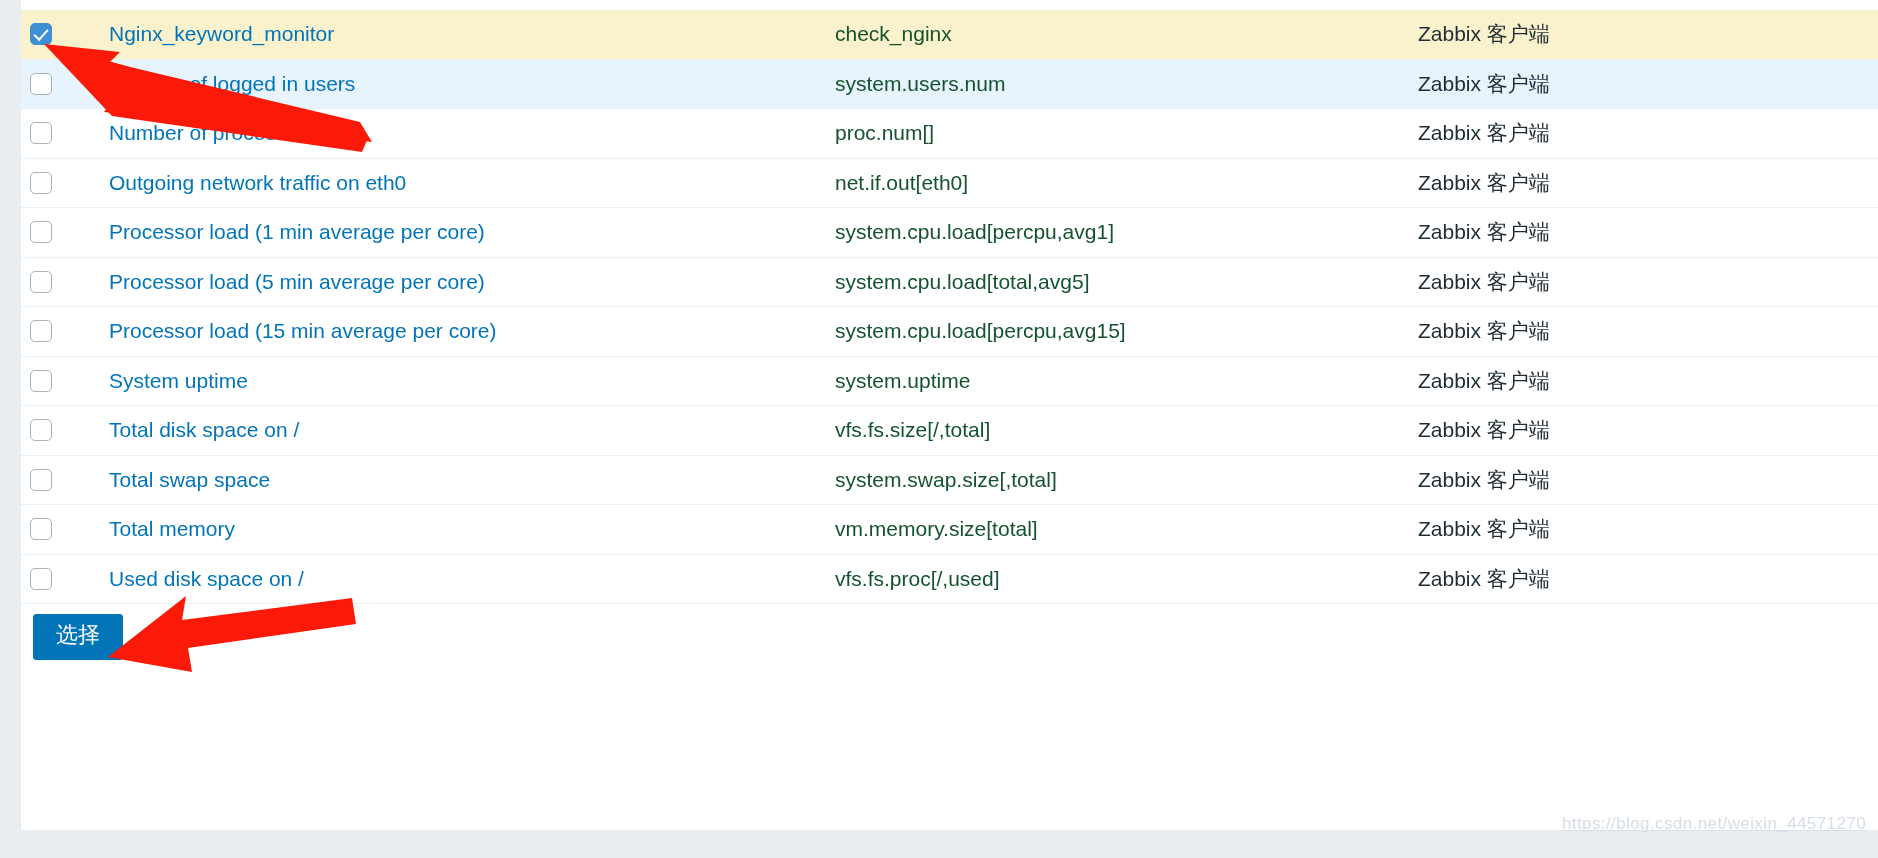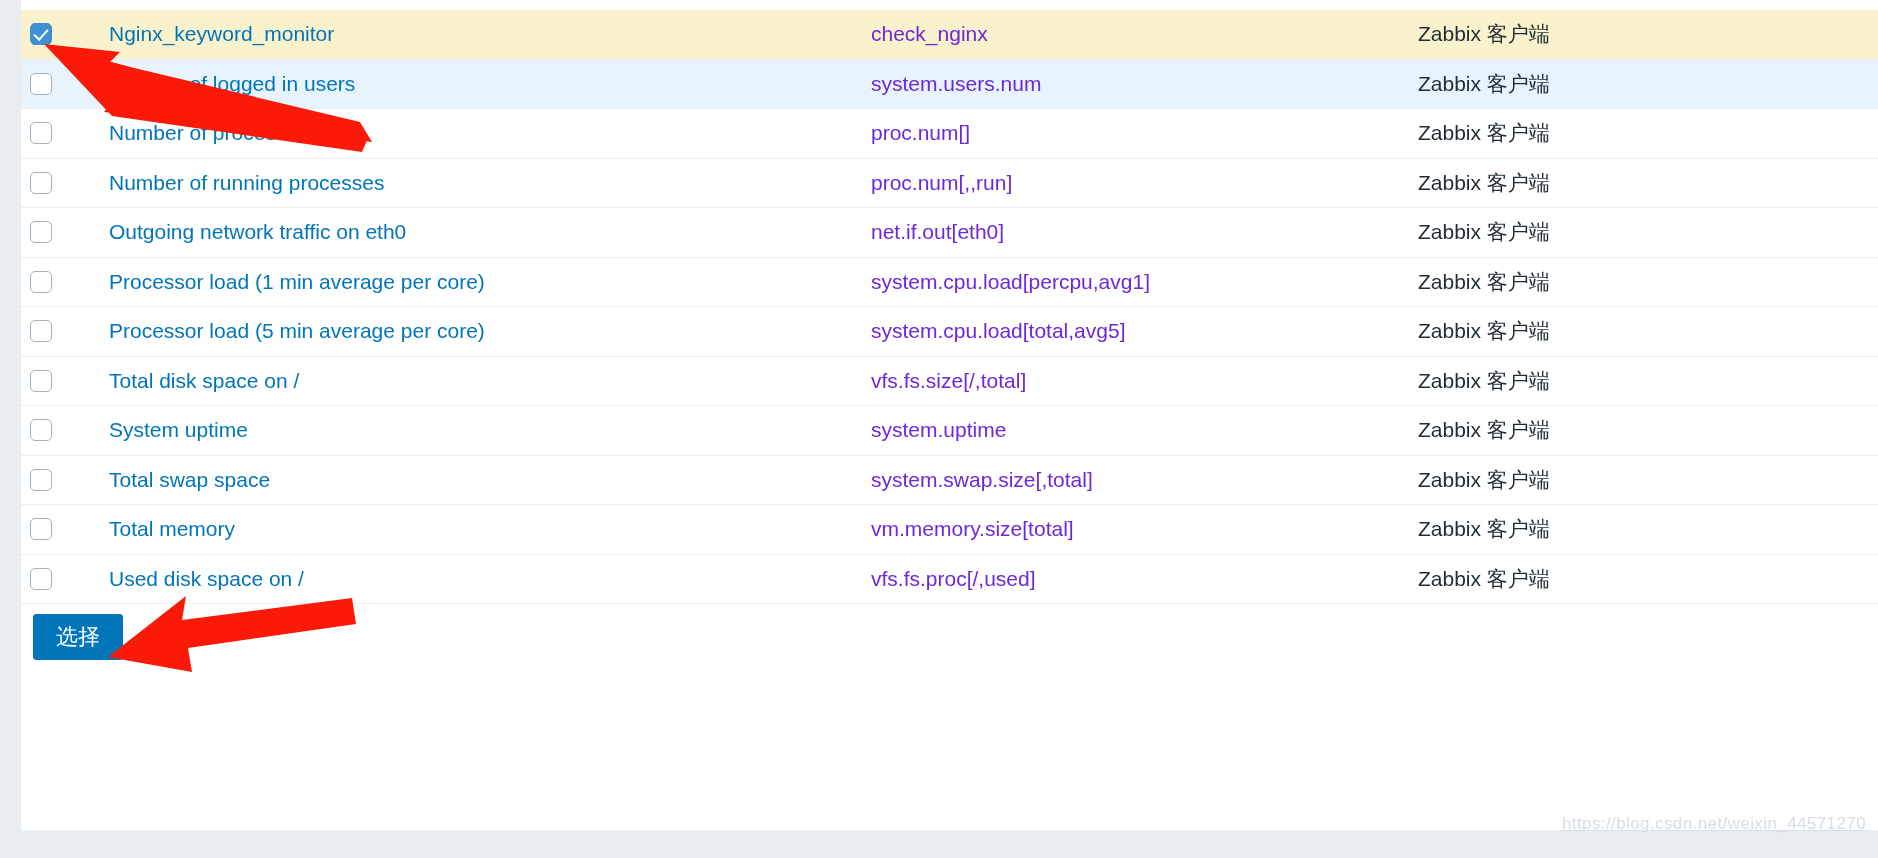--- a/index.html
+++ b/index.html
@@ -118,23 +118,22 @@
     color: #0275b8;
     font-size: 21px;
     text-decoration: none;
     margin-left: 44px;
     cursor: pointer;
     white-space: nowrap;
   }
 
   .item-key {
     font-size: 21px;
-    color: #6d28d9;
+    color: #14532d;
     white-space: nowrap;
-    margin-left: 36px;
   }
   .item-type {
     font-size: 21px;
     color: #1f2c33;
     padding-right: 18px;
     white-space: nowrap;
   }
 
   
   .footer-bar {
@@ -144,21 +143,21 @@
     display: flex;
     align-items: center;
   }
   .select-button {
     margin-left: 12px;
     background: #0275b8;
     color: #ffffff;
     border: 1px solid #0275b8;
     border-radius: 3px;
     font-size: 22px;
-    font-family: Liberation Sans, sans-serif;
+    font-family: Liberation Mono, monospace;
     padding: 9px 22px;
     cursor: pointer;
     line-height: 1.2;
   }
 
   
   .arrow-layer {
     position: absolute;
     left: 0; top: 0;
     width: 1878px;
@@ -219,28 +218,20 @@
               <span class="cb"></span>
             </td>
             <td><a class="item-link">Number of processes</a></td>
             <td><span class="item-key">proc.num[]</span></td>
             <td><span class="item-type">Zabbix 客户端</span></td>
           </tr>
           <tr class="row-plain">
             <td>
               <span class="cb"></span>
             </td>
-            <td><a class="item-link">Number of running processes</a></td>
-            <td><span class="item-key">proc.num[,,run]</span></td>
-            <td><span class="item-type">Zabbix 客户端</span></td>
-          </tr>
-          <tr class="row-plain">
-            <td>
-              <span class="cb"></span>
-            </td>
             <td><a class="item-link">Outgoing network traffic on eth0</a></td>
             <td><span class="item-key">net.if.out[eth0]</span></td>
             <td><span class="item-type">Zabbix 客户端</span></td>
           </tr>
           <tr class="row-plain">
             <td>
               <span class="cb"></span>
             </td>
             <td><a class="item-link">Processor load (1 min average per core)</a></td>
             <td><span class="item-key">system.cpu.load[percpu,avg1]</span></td>
@@ -251,30 +242,38 @@
               <span class="cb"></span>
             </td>
             <td><a class="item-link">Processor load (5 min average per core)</a></td>
             <td><span class="item-key">system.cpu.load[total,avg5]</span></td>
             <td><span class="item-type">Zabbix 客户端</span></td>
           </tr>
           <tr class="row-plain">
             <td>
               <span class="cb"></span>
             </td>
+            <td><a class="item-link">Processor load (15 min average per core)</a></td>
+            <td><span class="item-key">system.cpu.load[percpu,avg15]</span></td>
+            <td><span class="item-type">Zabbix 客户端</span></td>
+          </tr>
+          <tr class="row-plain">
+            <td>
+              <span class="cb"></span>
+            </td>
+            <td><a class="item-link">System uptime</a></td>
+            <td><span class="item-key">system.uptime</span></td>
+            <td><span class="item-type">Zabbix 客户端</span></td>
+          </tr>
+          <tr class="row-plain">
+            <td>
+              <span class="cb"></span>
+            </td>
             <td><a class="item-link">Total disk space on /</a></td>
             <td><span class="item-key">vfs.fs.size[/,total]</span></td>
-            <td><span class="item-type">Zabbix 客户端</span></td>
-          </tr>
-          <tr class="row-plain">
-            <td>
-              <span class="cb"></span>
-            </td>
-            <td><a class="item-link">System uptime</a></td>
-            <td><span class="item-key">system.uptime</span></td>
             <td><span class="item-type">Zabbix 客户端</span></td>
           </tr>
           <tr class="row-plain">
             <td>
               <span class="cb"></span>
             </td>
             <td><a class="item-link">Total swap space</a></td>
             <td><span class="item-key">system.swap.size[,total]</span></td>
             <td><span class="item-type">Zabbix 客户端</span></td>
           </tr>

